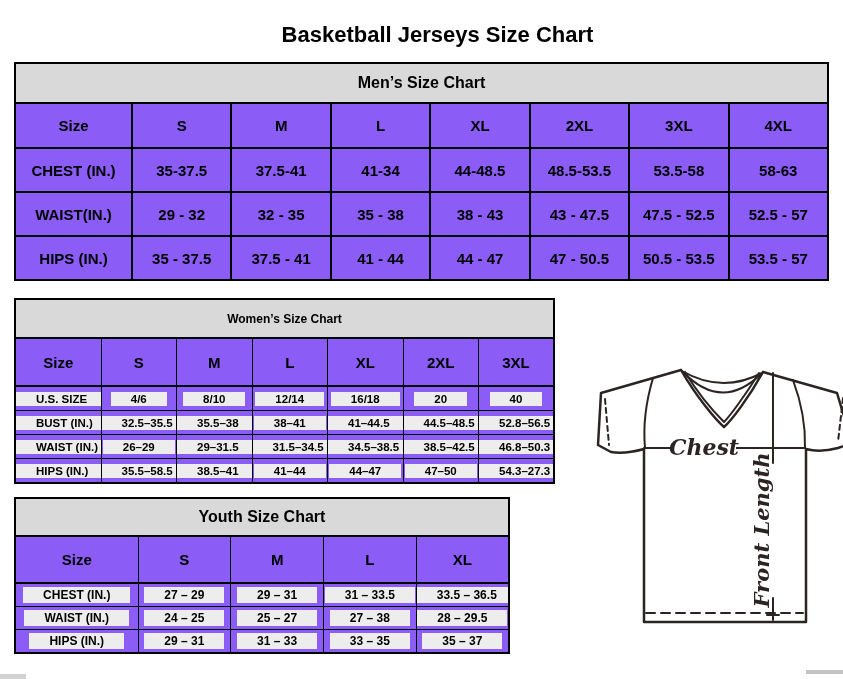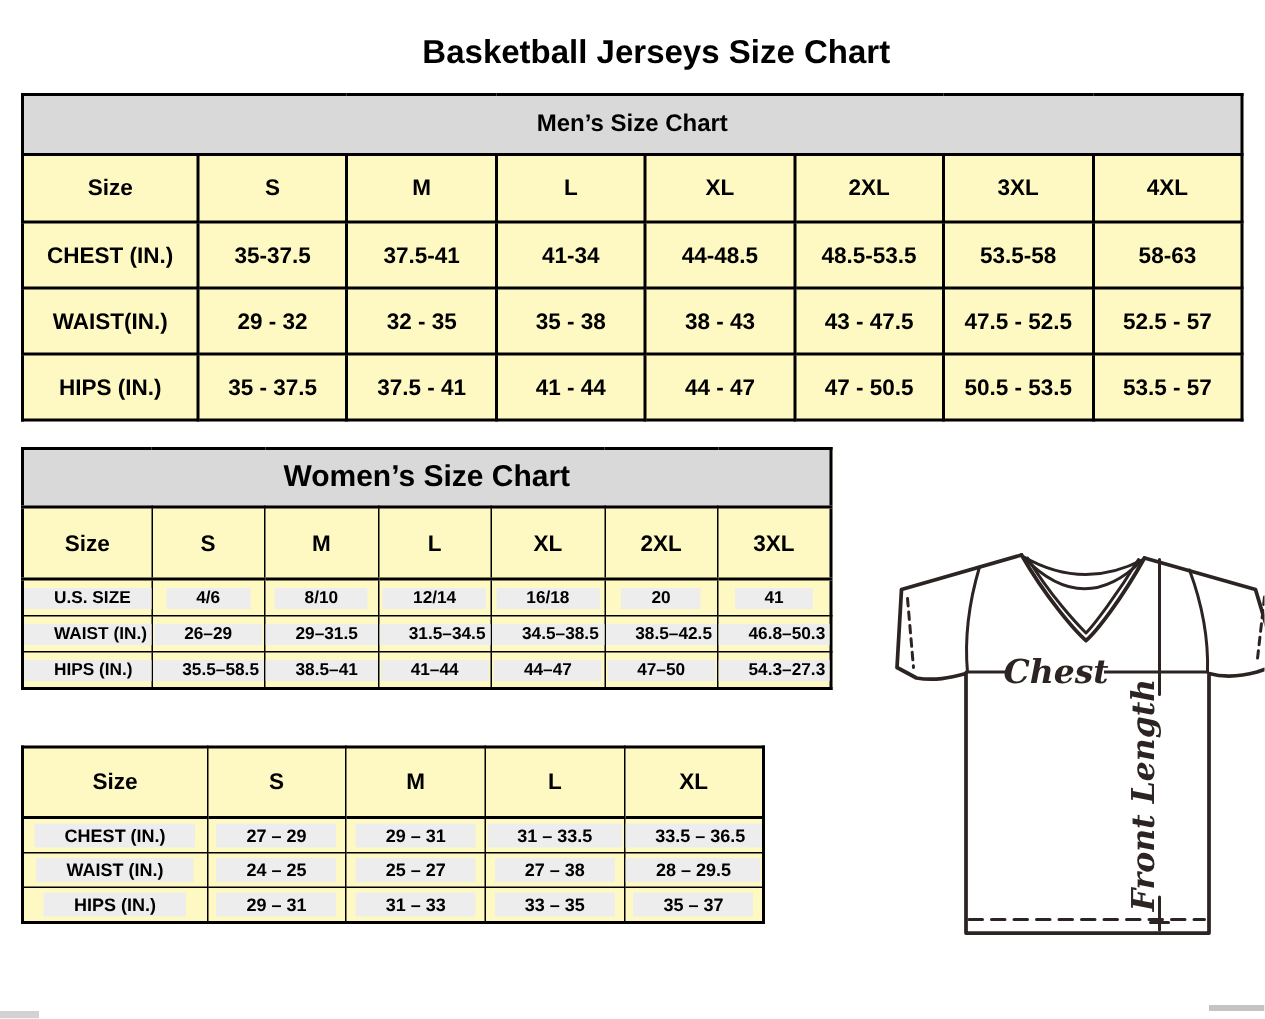--- a/index.html
+++ b/index.html
@@ -10,41 +10,41 @@
     color:#000;
     --hdr:#d9d9d9; --bd:#000000; --hl:#ededed; --ink:#2b2422;
   }
   .page-title{
     position:absolute;top:6px;left:0;width:100%;
     text-align:center;font-size:22px;font-weight:bold;margin:16px;
     letter-spacing:0;
   }
   table.size-table{
     position:absolute;border-collapse:collapse;table-layout:fixed;
-    background:#fef9c3;
+    background:#8b5cf6;
   }
   table.size-table th, table.size-table td{
     text-align:center;vertical-align:middle;font-weight:bold;padding:0;
     overflow:hidden;white-space:nowrap;
   }
   .title-cell{background:var(--hdr);}
   
   table.men{left:14px;top:62px;width:815px;}
   table.men th, table.men td{border:2px solid var(--bd);font-size:15px;}
   table.men .title-cell{height:38px;font-size:16px;}
   table.men .cols th{height:43px;}
   table.men tbody th, table.men tbody td{height:42px;}
   
   table.women{left:14px;top:298px;width:541px;}
   table.youth{left:14px;top:497px;width:496px;}
   table.women, table.youth{border:2px solid var(--bd);}
   table.women th, table.women td, table.youth th, table.youth td{
     border:1px solid var(--bd);font-size:14px;
   }
-  table.women .title-cell{height:37px;font-size:20px;border-bottom:2px solid var(--bd);}
+  table.women .title-cell{height:37px;font-size:12px;border-bottom:2px solid var(--bd);}
   table.youth .title-cell{height:36px;font-size:16px;border-bottom:2px solid var(--bd);}
   table.women .cols th{height:46px;font-size:15px;border-bottom:2px solid var(--bd);}
   table.youth .cols th{height:45px;font-size:15px;border-bottom:2px solid var(--bd);}
   table.women tbody th, table.women tbody td{height:23px;font-size:11.5px;}
   table.youth tbody th, table.youth tbody td{height:22px;font-size:12px;}
   table.women tbody .hl, table.youth tbody .hl{
     background:var(--hl);padding:1px 20px;
   }
   
   .jersey-wrap{position:absolute;left:585px;top:363px;width:282px;height:262px;}
@@ -142,21 +142,30 @@
       </tr>
   </thead>
   <tbody>
       <tr>
         <th><span class="hl">U.S. SIZE</span></th>
         <td><span class="hl">4/6</span></td>
         <td><span class="hl">8/10</span></td>
         <td><span class="hl">12/14</span></td>
         <td><span class="hl">16/18</span></td>
         <td><span class="hl">20</span></td>
-        <td><span class="hl">41</span></td>
+        <td><span class="hl">40</span></td>
+      </tr>
+      <tr>
+        <th><span class="hl">BUST (IN.)</span></th>
+        <td><span class="hl">32.5–35.5</span></td>
+        <td><span class="hl">35.5–38</span></td>
+        <td><span class="hl">38–41</span></td>
+        <td><span class="hl">41–44.5</span></td>
+        <td><span class="hl">44.5–48.5</span></td>
+        <td><span class="hl">52.8–56.5</span></td>
       </tr>
       <tr>
         <th><span class="hl">WAIST (IN.)</span></th>
         <td><span class="hl">26–29</span></td>
         <td><span class="hl">29–31.5</span></td>
         <td><span class="hl">31.5–34.5</span></td>
         <td><span class="hl">34.5–38.5</span></td>
         <td><span class="hl">38.5–42.5</span></td>
         <td><span class="hl">46.8–50.3</span></td>
       </tr>
@@ -174,20 +183,23 @@
 
 <table class="size-table youth">
     <colgroup>
       <col style="width: 123px;">
       <col>
       <col>
       <col>
       <col>
     </colgroup>
   <thead>
+    <tr>
+      <th class="title-cell" colspan="5">Youth Size Chart</th>
+    </tr>
     <tr class="cols">
         <th>Size</th>
         <th>S</th>
         <th>M</th>
         <th>L</th>
         <th>XL</th>
       </tr>
   </thead>
   <tbody>
       <tr>

